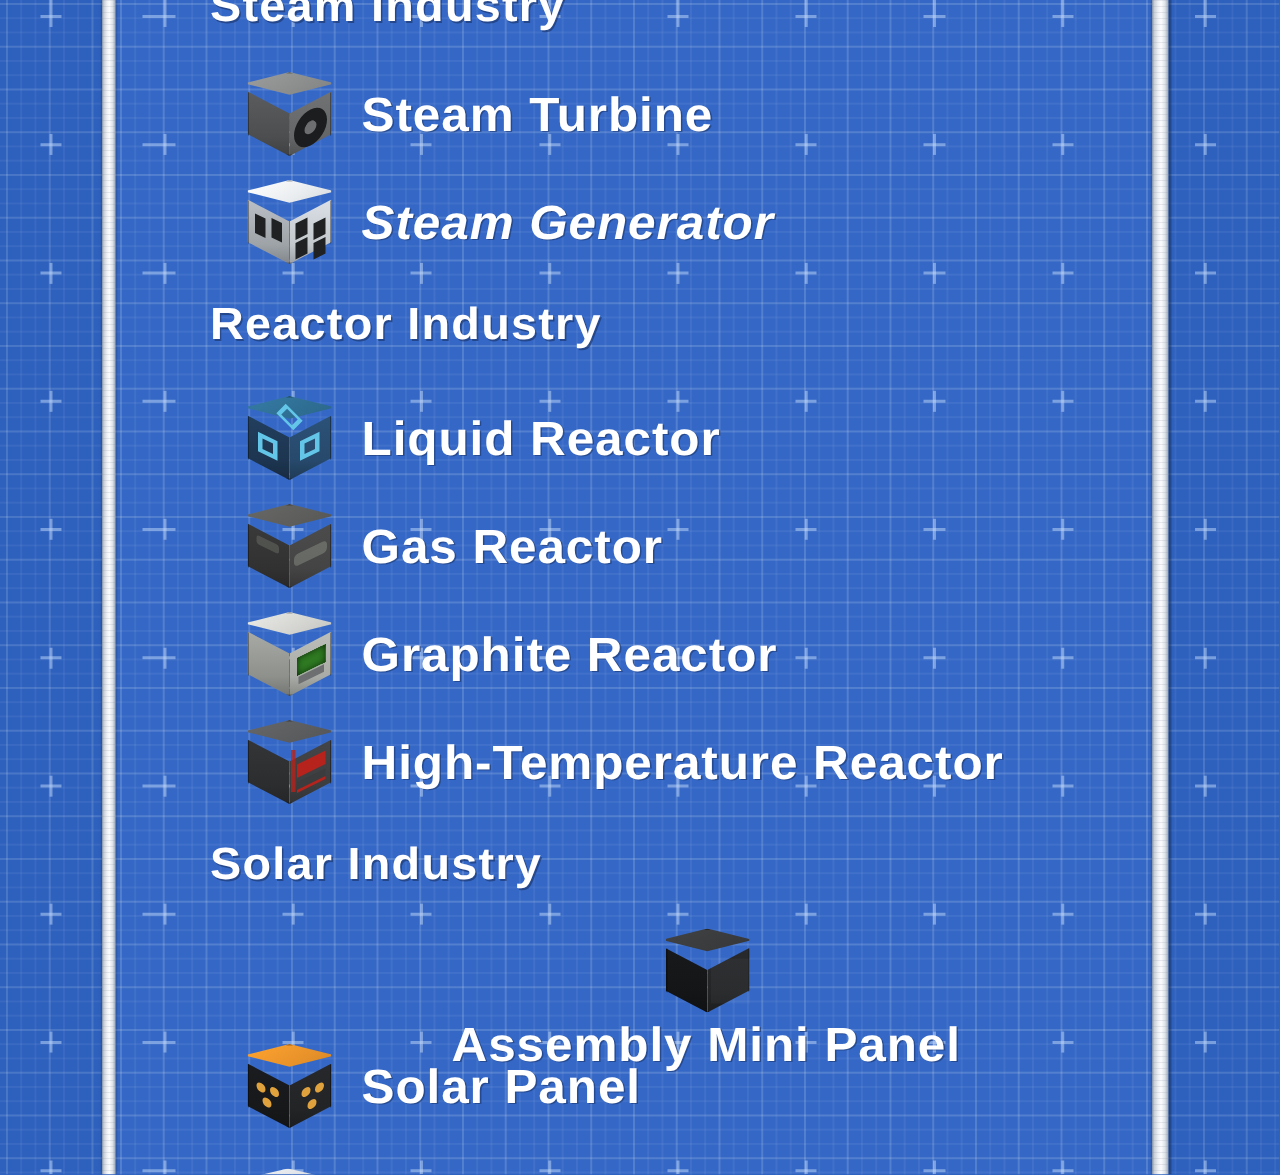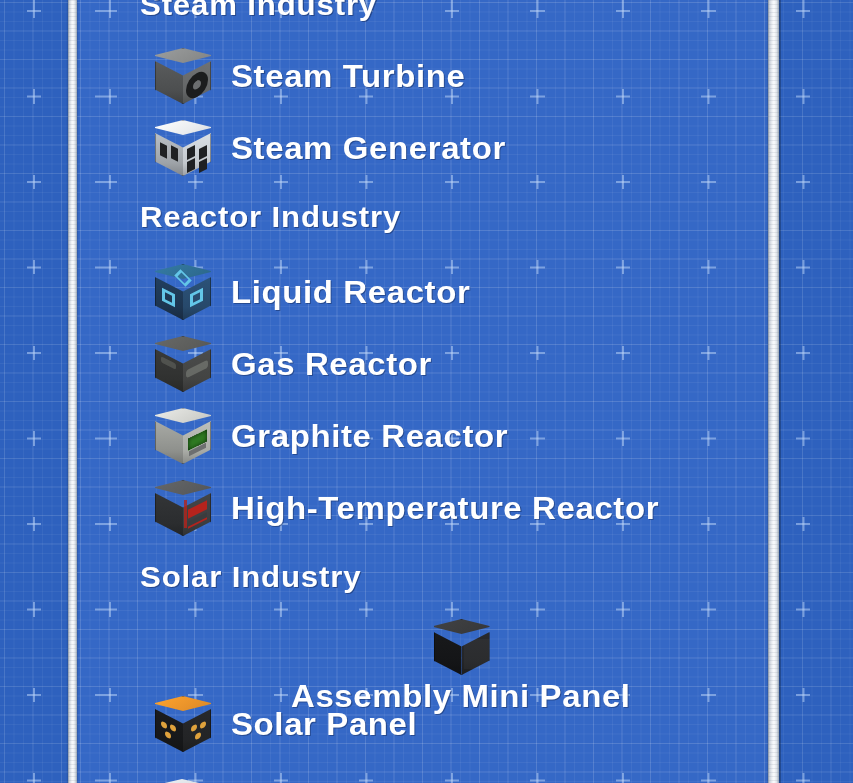--- a/index.html
+++ b/index.html
@@ -154,21 +154,21 @@
     font-weight: 700;
     letter-spacing: 0.8px;
     white-space: nowrap;
     text-shadow: 1px 1px 0 rgba(22,44,92,.55);
     transform: scaleX(1.04);
     transform-origin: left center;
   }
 
   .item-row {
     position: absolute;
-    left: 4px;
+    left: 14px;
     width: 692px;
     height: 72px;
     display: flex;
     align-items: center;
     padding-left: 44px;
   }
 
   .item-label {
     color: #ffffff;
     font-family: "Liberation Sans", sans-serif;
@@ -258,21 +258,21 @@
               <div class="face f-right" style="background: linear-gradient(rgb(112, 114, 115) 0%, rgb(100, 102, 103) 70%, rgb(80, 82, 82) 100%);"></div>
               <div class="detail" style="position: absolute; left: 0px; top: 0px; width: 56px; height: 56px;">
                 <div style="position:absolute;left:31px;top:25px;width:22px;height:24px;border-radius:50%;background:radial-gradient(circle at 50% 45%,#555 0 18%,#1c1d1e 20% 100%);transform:skewY(-26deg);"></div>
                 <div style="position:absolute;left:38px;top:33px;width:8px;height:8px;border-radius:50%;background:#6c6e70;transform:skewY(-26deg);"></div>
               </div>
               <div style="position: absolute; left: 0px; top: 0px; width: 56px; height: 56px; clip-path: polygon(50% 0%, 100% 25%, 100% 75%, 50% 100%, 0% 75%, 0% 25%); box-shadow: rgba(0, 0, 0, 0.35) 0px 0px 0px 1px inset; pointer-events: none;"></div>
             </div>
           </div>
           <span class="item-label">Steam Turbine</span>
         </div>
-        <div class="item-row" style="top: 112px;">
+        <div class="item-row" style="top: 112px; font-style: italic;">
           <div class="icon-wrap">
             <div class="cube">
               <div class="face f-top" style="background: linear-gradient(150deg, rgb(255, 255, 255) 0%, rgb(233, 236, 239) 50%, rgb(200, 203, 206) 100%);"></div>
               <div class="face f-left" style="background: linear-gradient(rgb(186, 192, 198) 0%, rgb(158, 163, 168) 70%, rgb(130, 134, 138) 100%);"></div>
               <div class="face f-right" style="background: linear-gradient(rgb(218, 224, 230) 0%, rgb(195, 200, 205) 70%, rgb(156, 160, 164) 100%);"></div>
               <div class="detail" style="position: absolute; left: 0px; top: 0px; width: 56px; height: 56px;">
                 <div style="position:absolute;left:32px;top:27px;width:8px;height:11px;background:#1f2123;transform:skewY(-26deg);"></div>
                 <div style="position:absolute;left:44px;top:27px;width:8px;height:11px;background:#1f2123;transform:skewY(-26deg);"></div>
                 <div style="position:absolute;left:32px;top:40px;width:8px;height:11px;background:#1f2123;transform:skewY(-26deg);"></div>
                 <div style="position:absolute;left:44px;top:40px;width:8px;height:11px;background:#1f2123;transform:skewY(-26deg);"></div>

